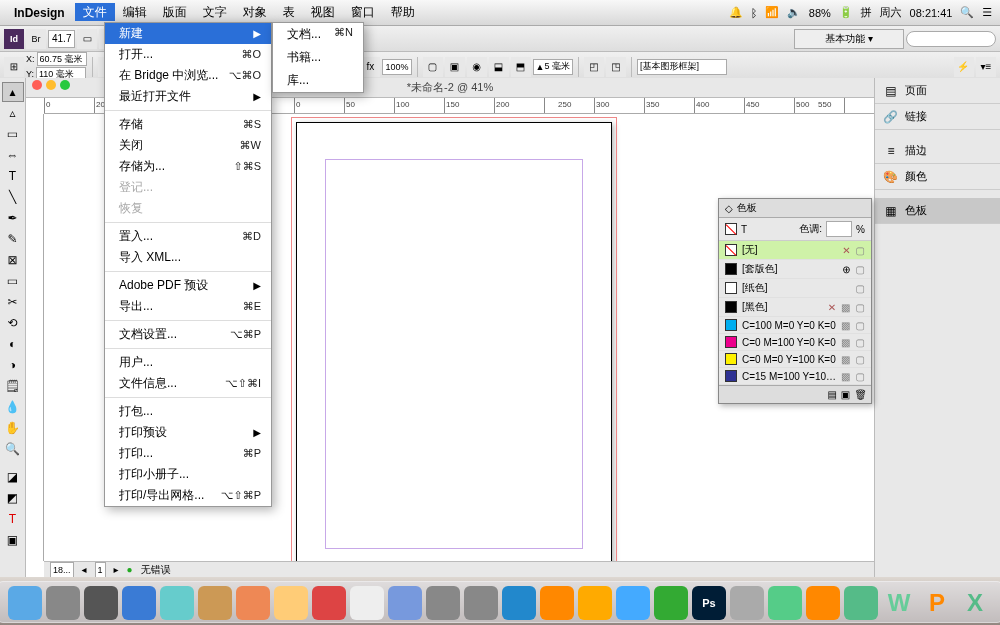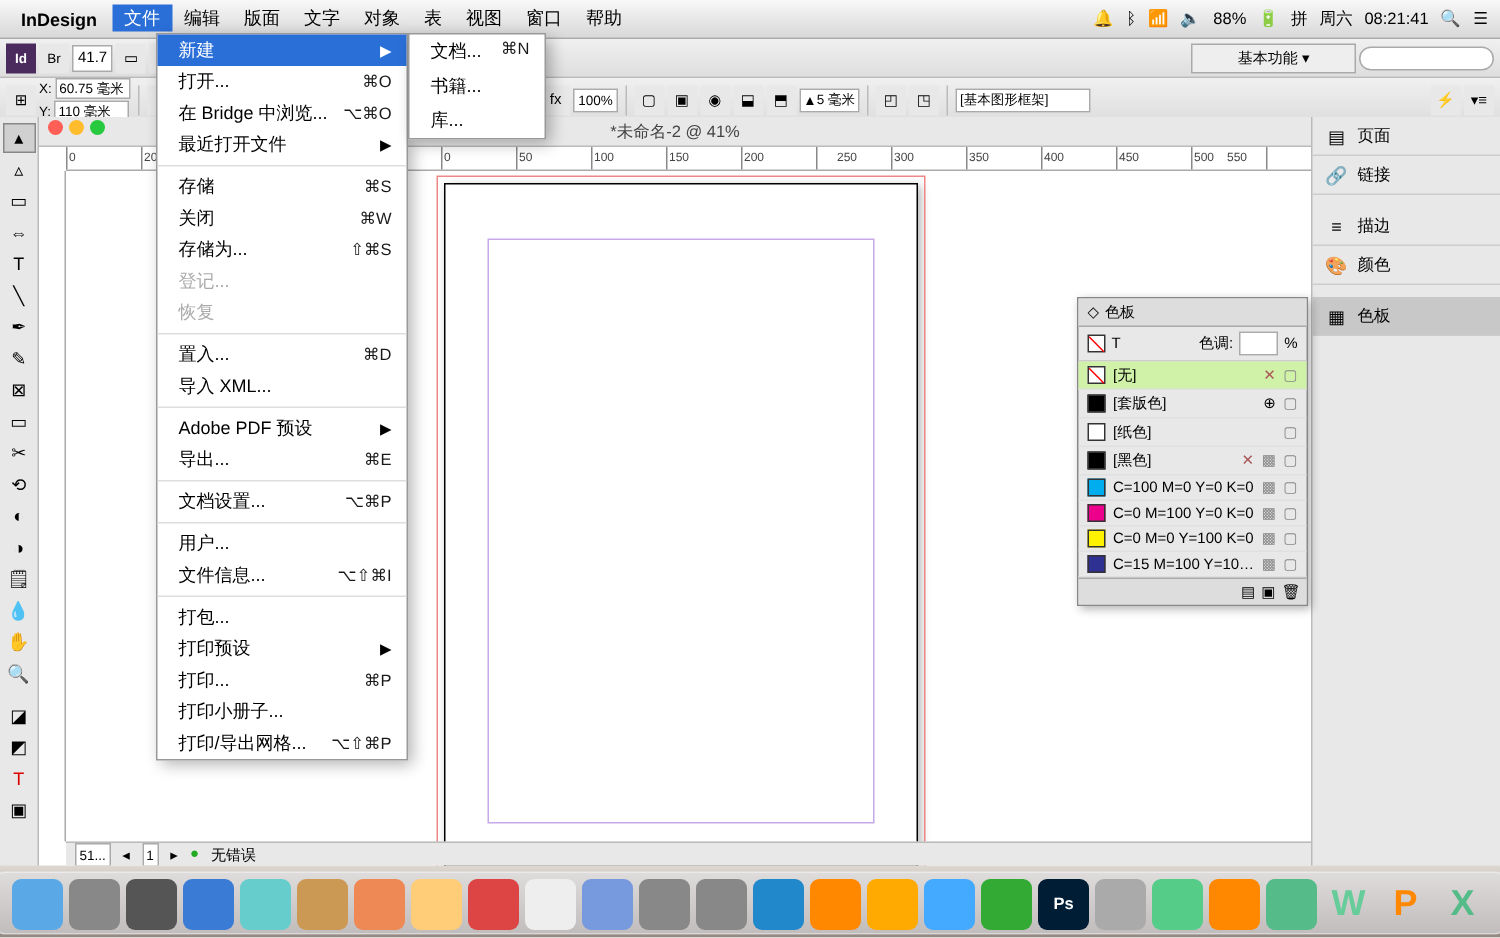--- a/index.html
+++ b/index.html
@@ -241,21 +241,21 @@
         <div style="left: 800px;"></div>
       </div>
     <div class="ruler-v"></div>
     <div class="page-area">
       <div class="artboard">
         <div class="bleed"></div>
         <div class="margin"></div>
       </div>
     </div>
     <div class="status">
-      <span class="strokefield">51...</span>
+      <span class="strokefield">18...</span>
       <span>◂</span>
       <span class="strokefield">1</span>
       <span>▸</span>
       <span style="color:#2a2">●</span>
       <span>无错误</span>
     </div>
   </div>
 
   <div class="rpanel" id="rpanel">
       <div class="rp-item">

